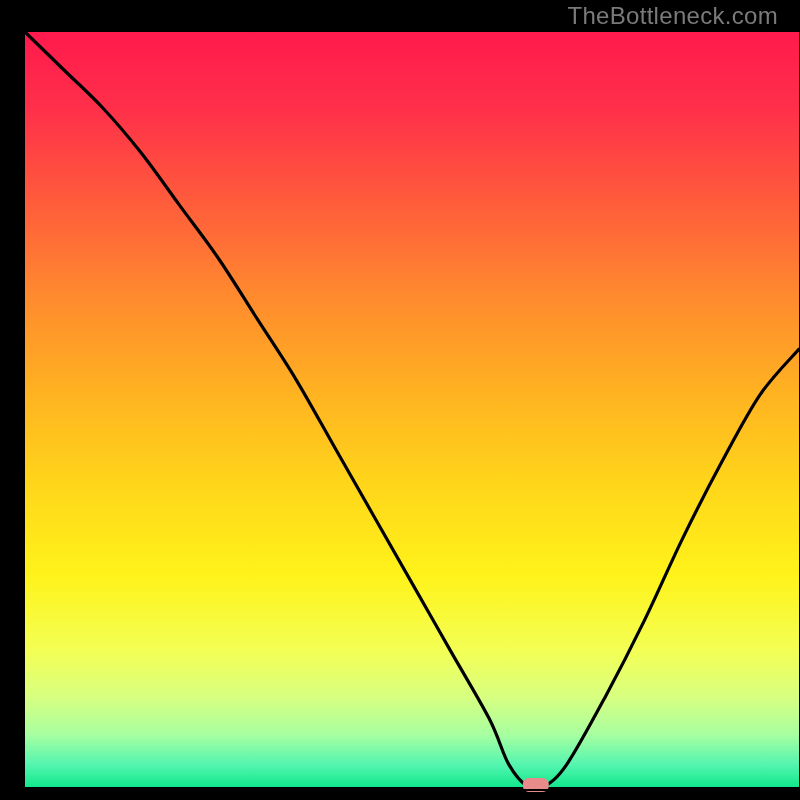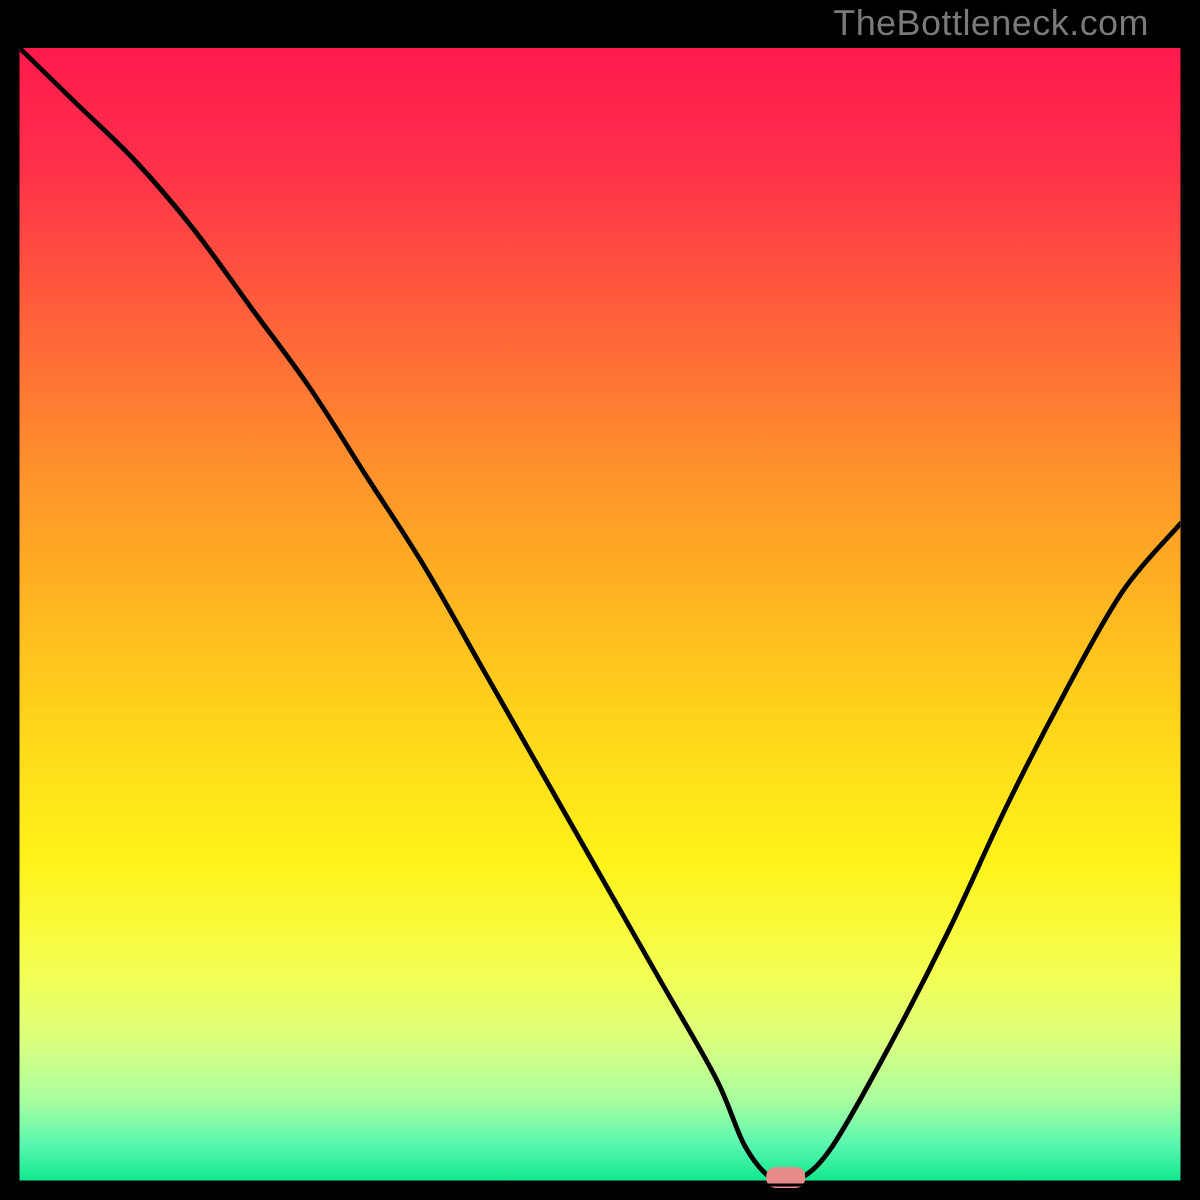--- a/index.html
+++ b/index.html
@@ -5,21 +5,21 @@
   html, body {
     margin: 0;
     padding: 0;
     width: 800px;
     height: 800px;
     background: #000000;
     overflow: hidden;
   }
   .frame {
     position: absolute;
-    left: 0;
+    left: 12px;
     top: 0;
     width: 776px;
     height: 800px;
   }
   .watermark {
     position: absolute;
     top: 2px;
     right: 10px;
     color: #7a7a7a;
     font-family: Arial, Helvetica, sans-serif;

